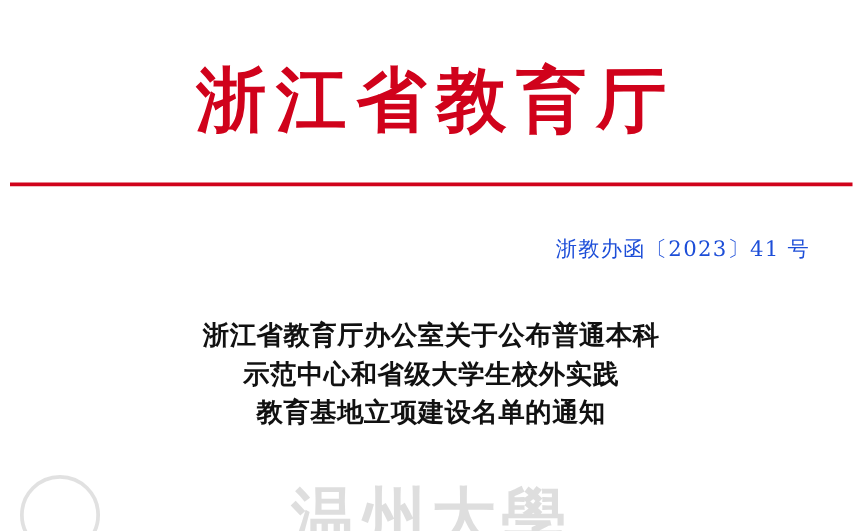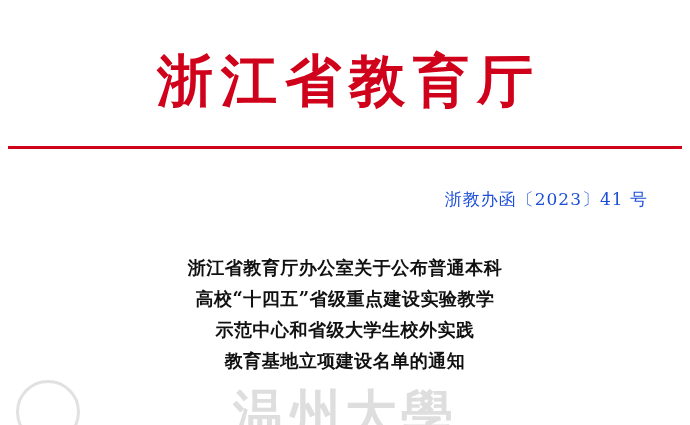--- a/index.html
+++ b/index.html
@@ -64,21 +64,21 @@
   }
 
   
   .doc-title {
     position: absolute;
     top: 252px;
     left: 70px;
     width: 550px;
     text-align: center;
     font-family: "DejaVu Serif", "Liberation Serif", serif;
-    font-size: 18px;
+    font-size: 21px;
     font-weight: 700;
     color: #111111;
     line-height: 31px;
     letter-spacing: 0.5px;
   }
   .doc-title .line {
     display: block;
     white-space: nowrap;
   }
 
@@ -135,21 +135,20 @@
   <div class="letterhead">
     <div class="letterhead-title">浙江省教育厅</div>
   </div>
 
   <div class="red-rule"></div>
 
   <div class="doc-number">浙教办函〔2023〕41 号</div>
 
   <div class="doc-title">
     <span class="line">浙江省教育厅办公室关于公布普通本科</span>
-    <span class="line">高校“十四五”省级重点建设实验教学</span>
     <span class="line">示范中心和省级大学生校外实践</span>
     <span class="line">教育基地立项建设名单的通知</span>
   </div>
 
   <div class="watermark">
     <div class="watermark-seal"></div>
     <div class="watermark-text">温州大學</div>
     <div class="watermark-url">http://www.wzu.edu.cn</div>
   </div>
 

